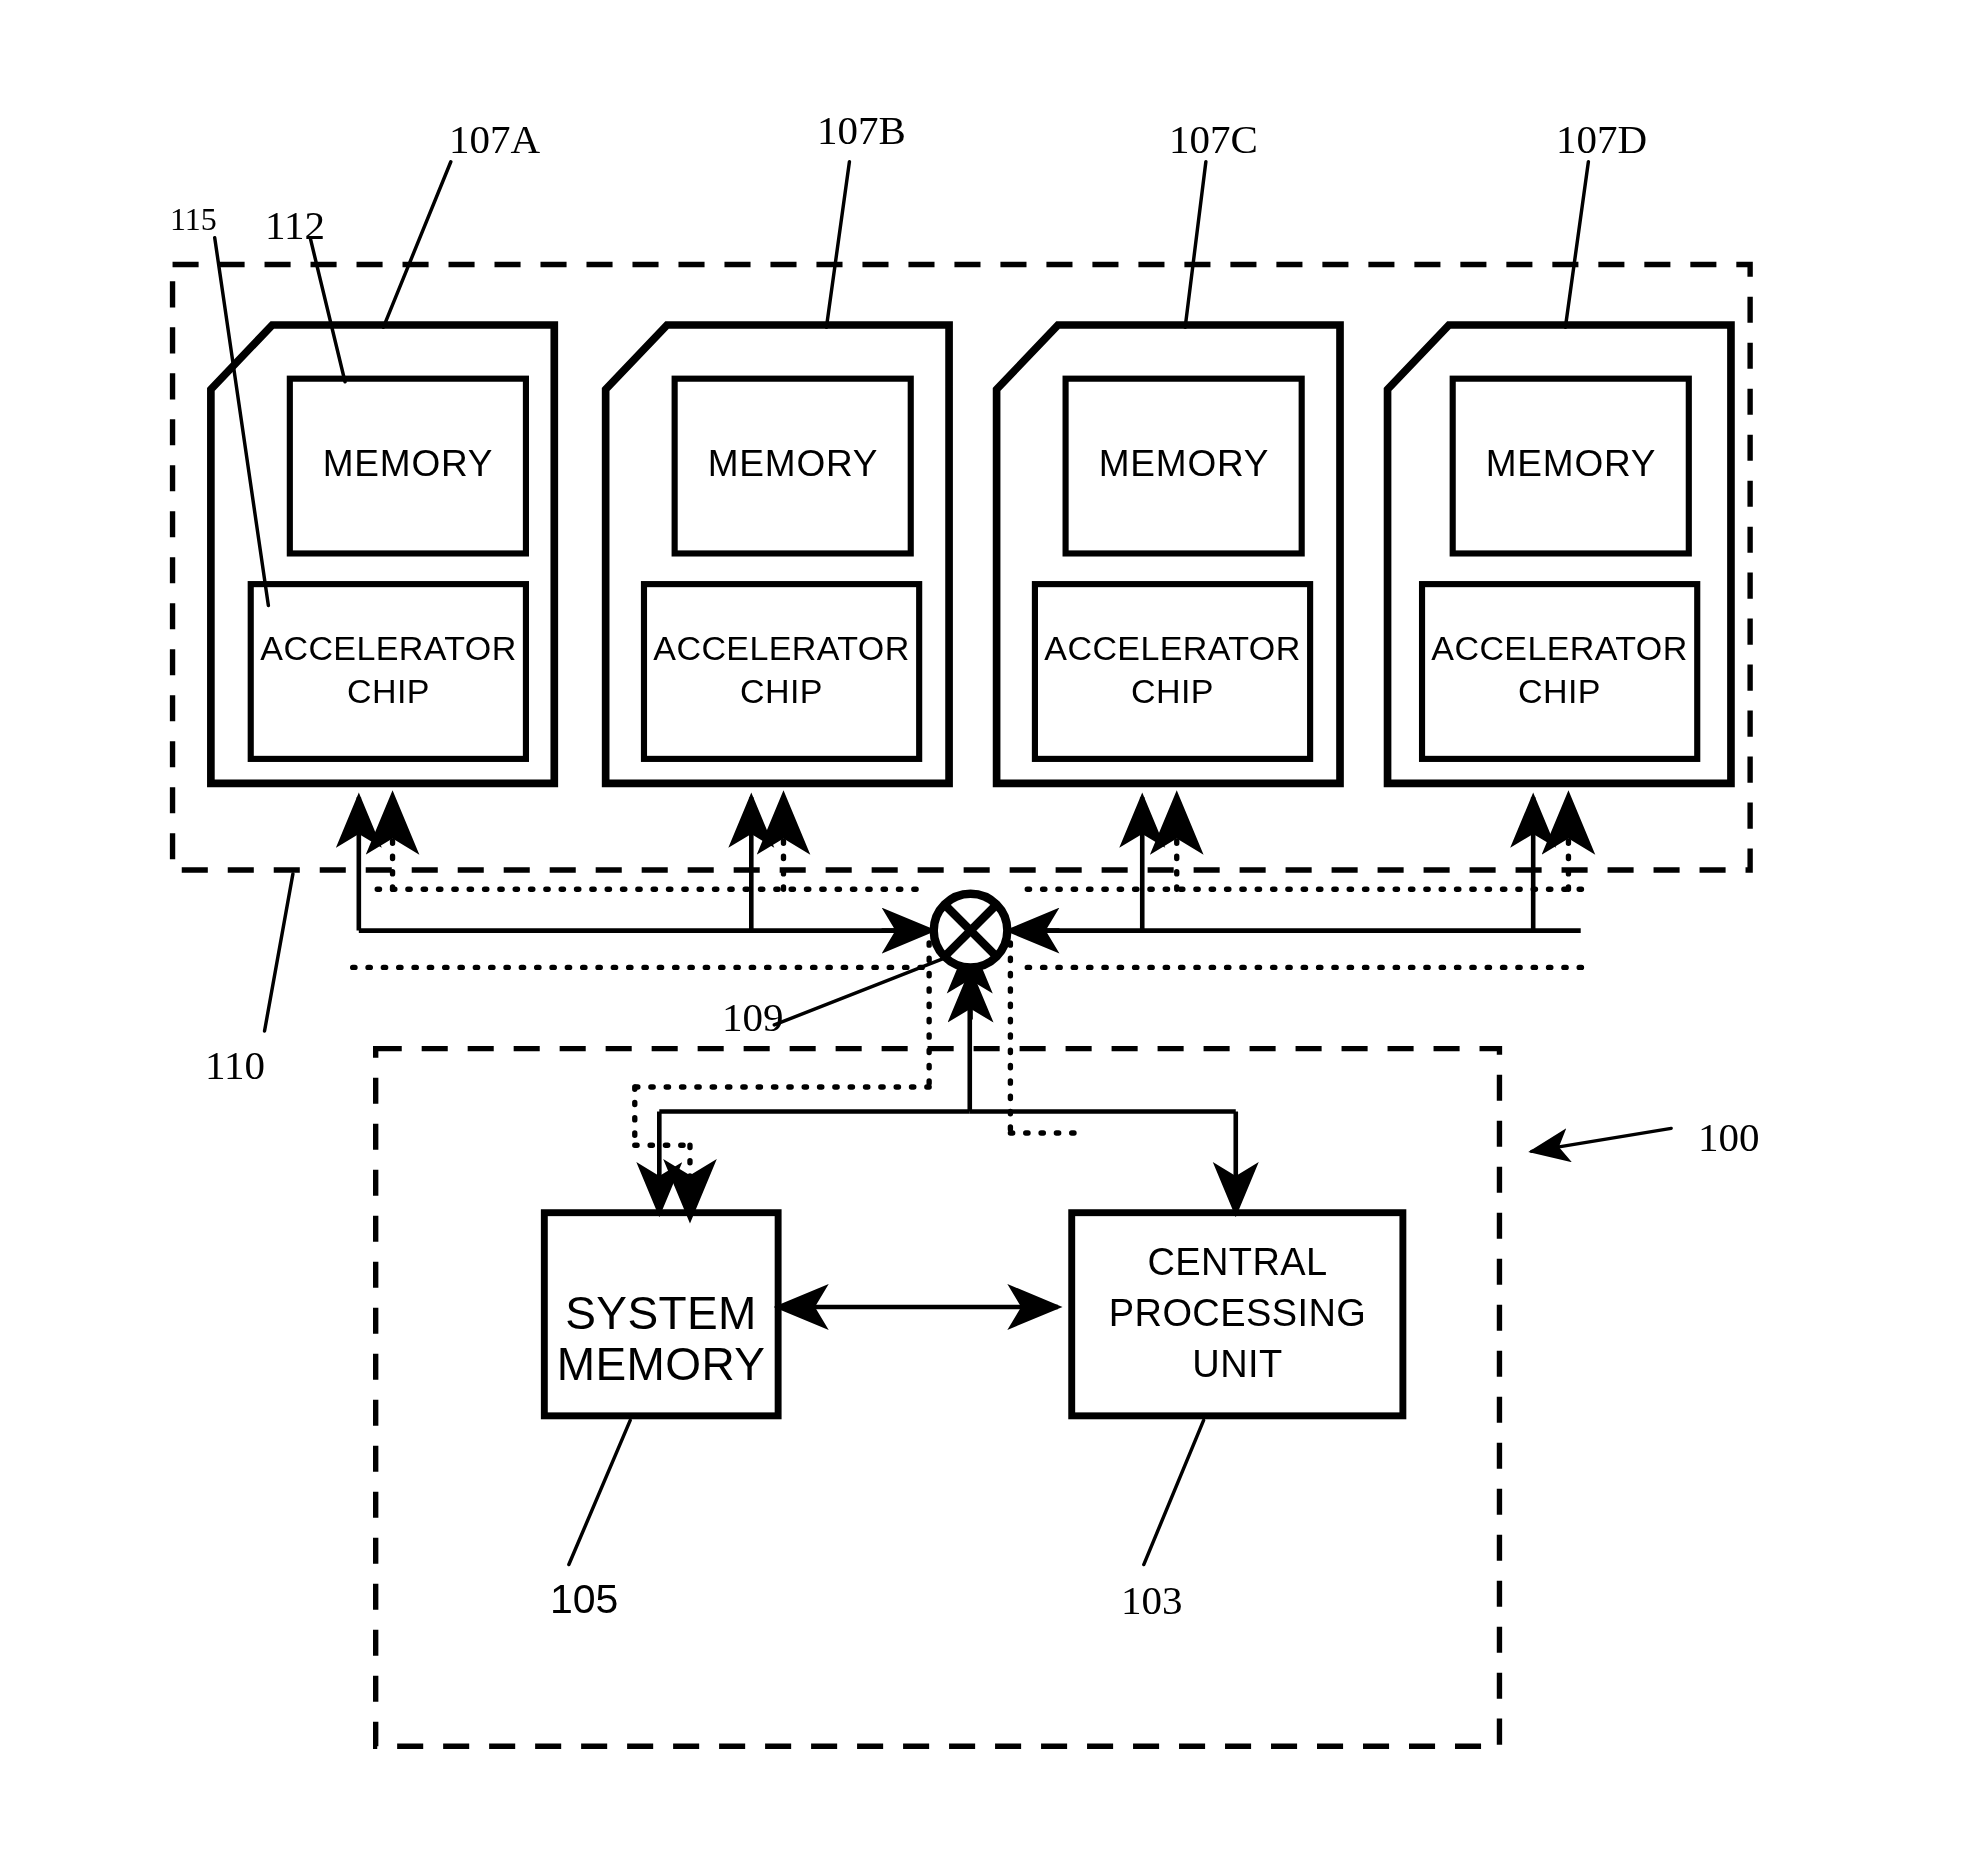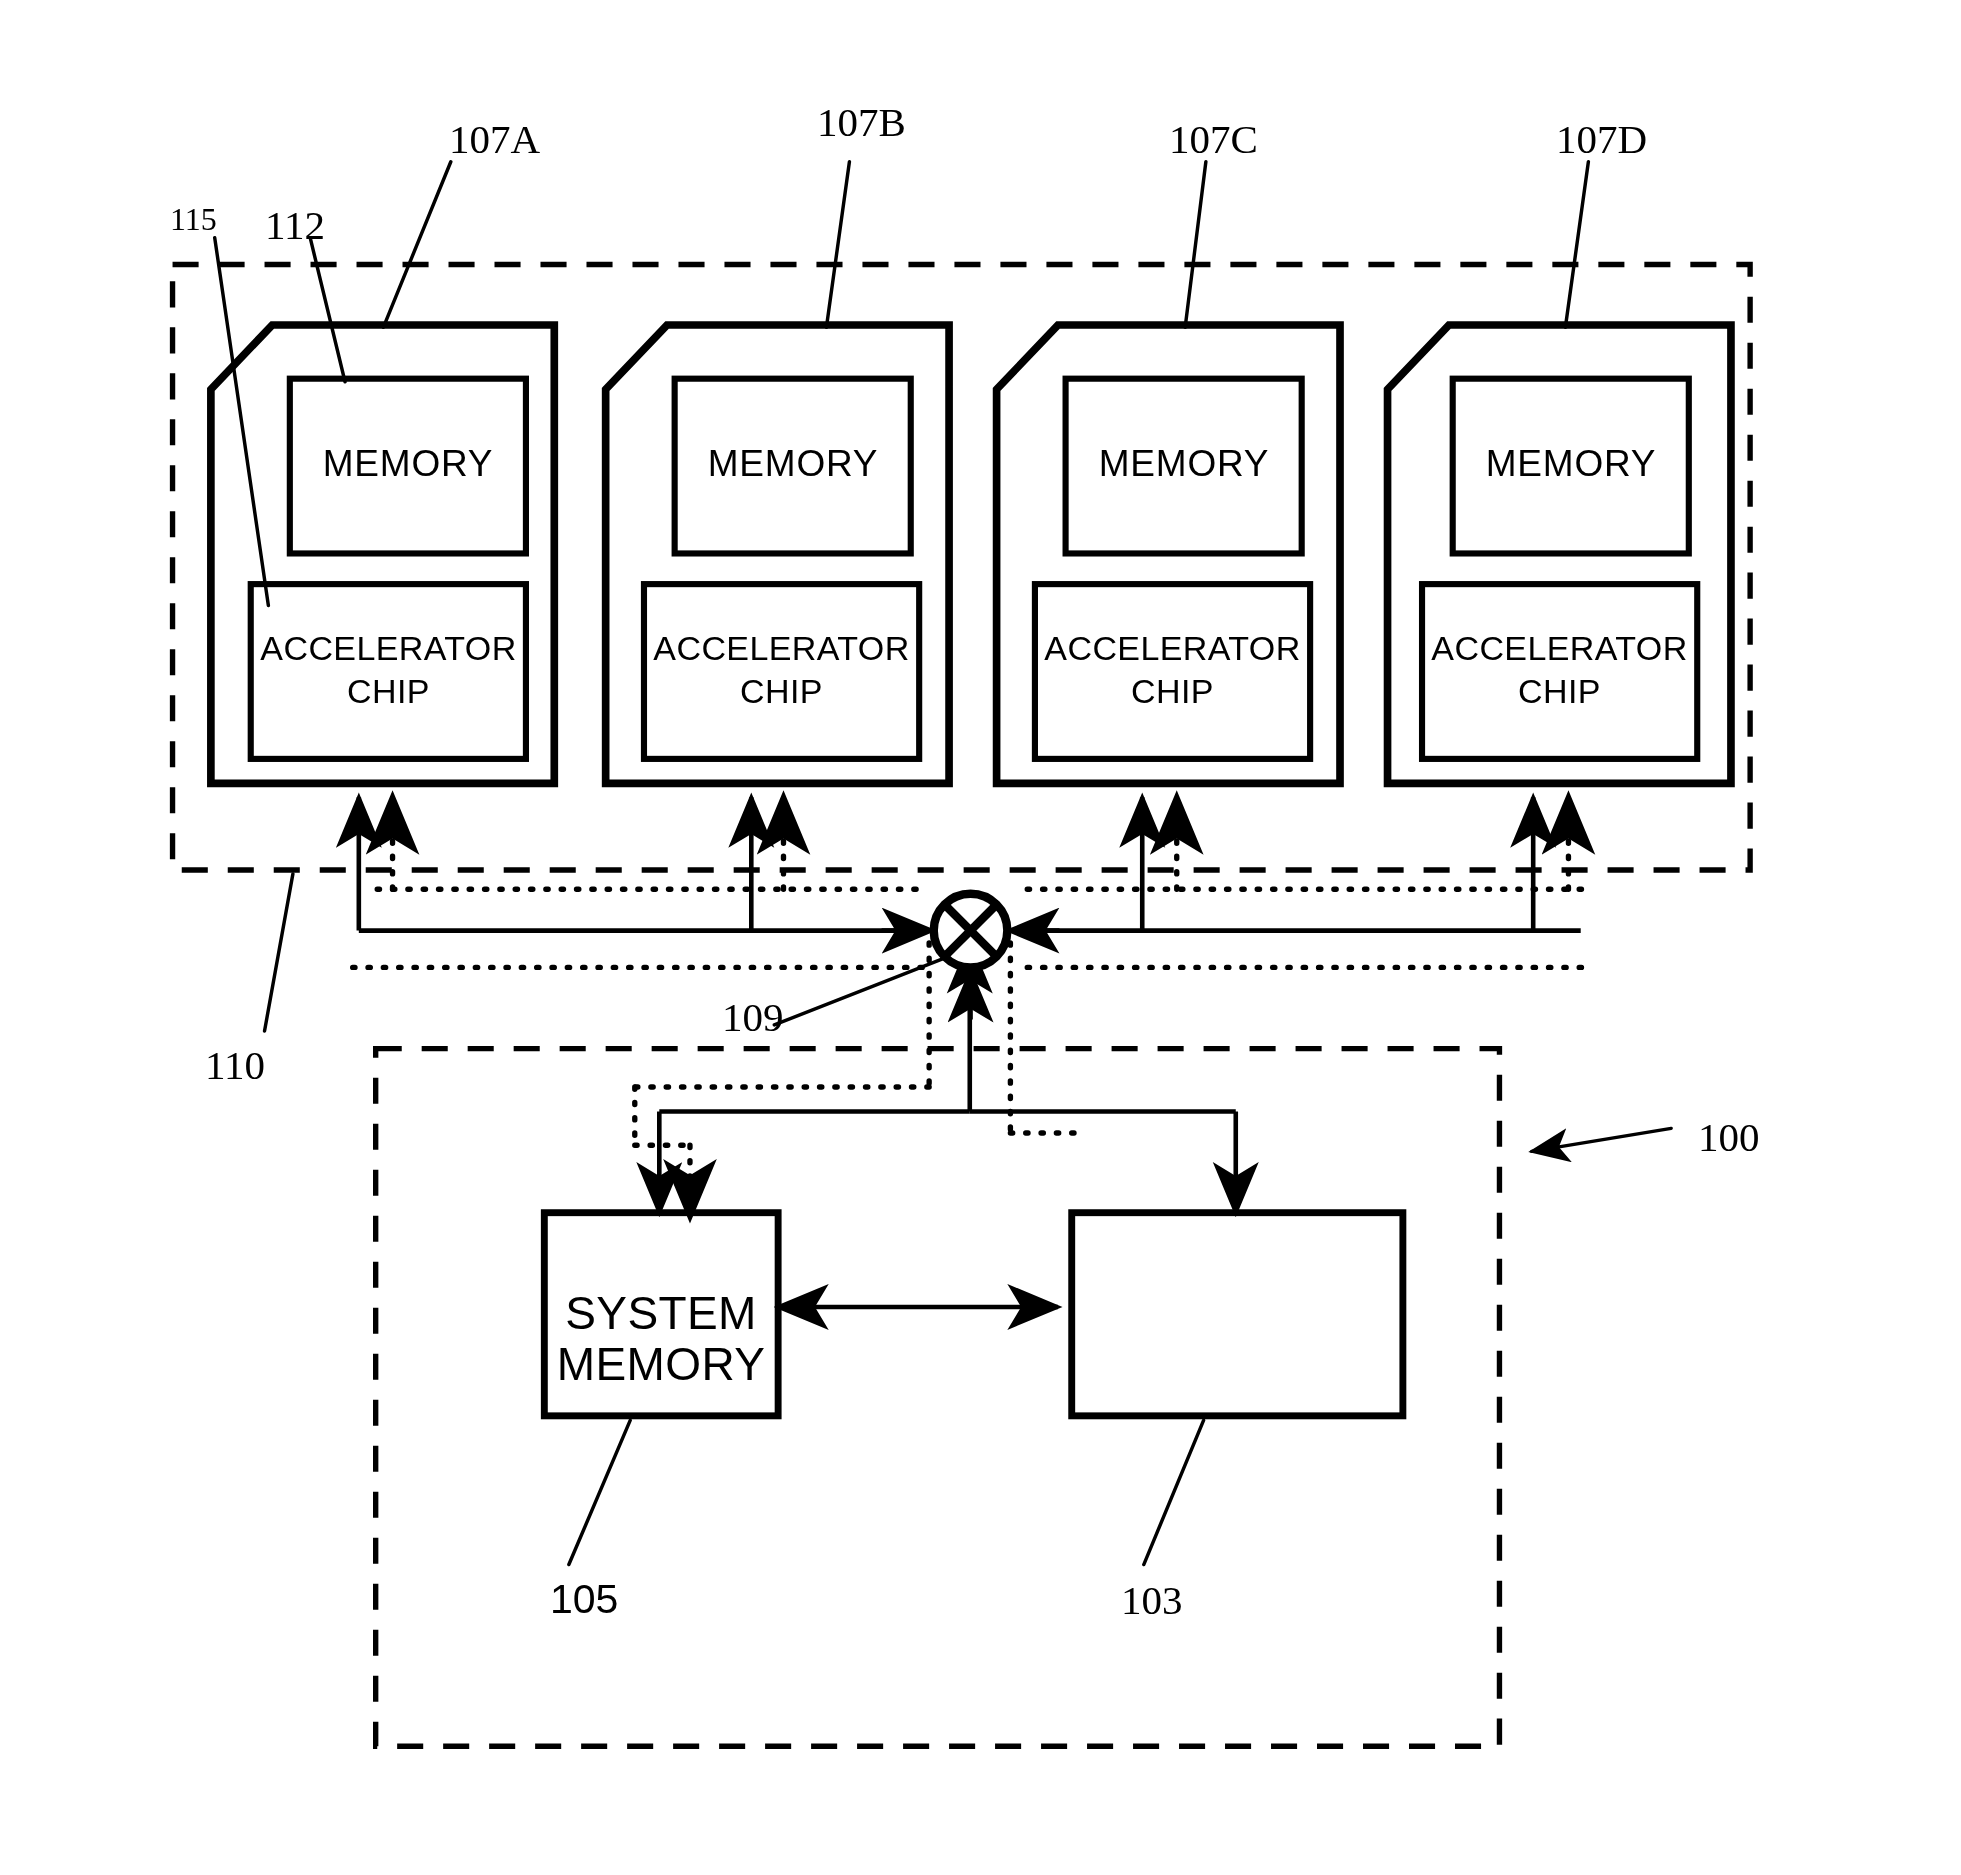--- a/index.html
+++ b/index.html
@@ -216,21 +216,21 @@
     <path class="leader" d="M 742 2041 L 822 1853"></path>
 
     <path class="leader" d="M 1492 2041 L 1570 1853"></path>
 
     <path class="leader" marker-end="url(#ah-solid)" d="M 2180 1472 L 1998 1502"></path>
   </g>
 
 </svg>
 
 <div style="position:absolute;left:449px;top:115px;font-family:'Liberation Serif',serif;font-size:41px;color:#000;">107A</div>
-<div style="position:absolute;left:817px;top:98px;font-family:'Liberation Serif',serif;font-size:41px;color:#000;">107B</div>
+<div style="position:absolute;left:817px;top:106px;font-family:'Liberation Serif',serif;font-size:41px;color:#000;">107B</div>
 <div style="position:absolute;left:1169px;top:115px;font-family:'Liberation Serif',serif;font-size:41px;color:#000;">107C</div>
 <div style="position:absolute;left:1556px;top:115px;font-family:'Liberation Serif',serif;font-size:41px;color:#000;">107D</div>
 
 <div style="position:absolute;left:170px;top:201px;font-family:'Liberation Serif',serif;font-size:32px;color:#000;">115</div>
 <div style="position:absolute;left:265px;top:201px;font-family:'Liberation Serif',serif;font-size:41px;color:#000;">112</div>
 
 <div style="position:absolute;left:205px;top:1041px;font-family:'Liberation Serif',serif;font-size:41px;color:#000;">110</div>
 
 <div style="position:absolute;left:702px;top:993px;font-family:'Liberation Serif',serif;font-size:41px;color:#000;margin-left:20px;">109</div>
 
@@ -259,15 +259,20 @@
 <div style="position:absolute;left:1422px;top:627px;width:275px;text-align:center;font-family:'Liberation Sans',sans-serif;font-size:34px;line-height:43px;color:#000;letter-spacing:0.4px;">
   <div>ACCELERATOR</div>
   <div>CHIP</div>
 </div>
 
 <div style="position:absolute;left:544px;top:1264px;width:234px;text-align:center;font-family:'Liberation Sans',sans-serif;font-size:46px;line-height:51px;color:#000;letter-spacing:0.4px;margin-top:24px;">
   <div>SYSTEM</div>
   <div>MEMORY</div>
 </div>
 
+<div style="position:absolute;left:1072px;top:1237px;width:331px;text-align:center;font-family:'Liberation Sans',sans-serif;font-size:38px;line-height:51px;color:#000;letter-spacing:0.4px;">
+  <div>CENTRAL</div>
+  <div>PROCESSING</div>
+  <div>UNIT</div>
+</div>
 
 </div>
 
 
 </body></html>

